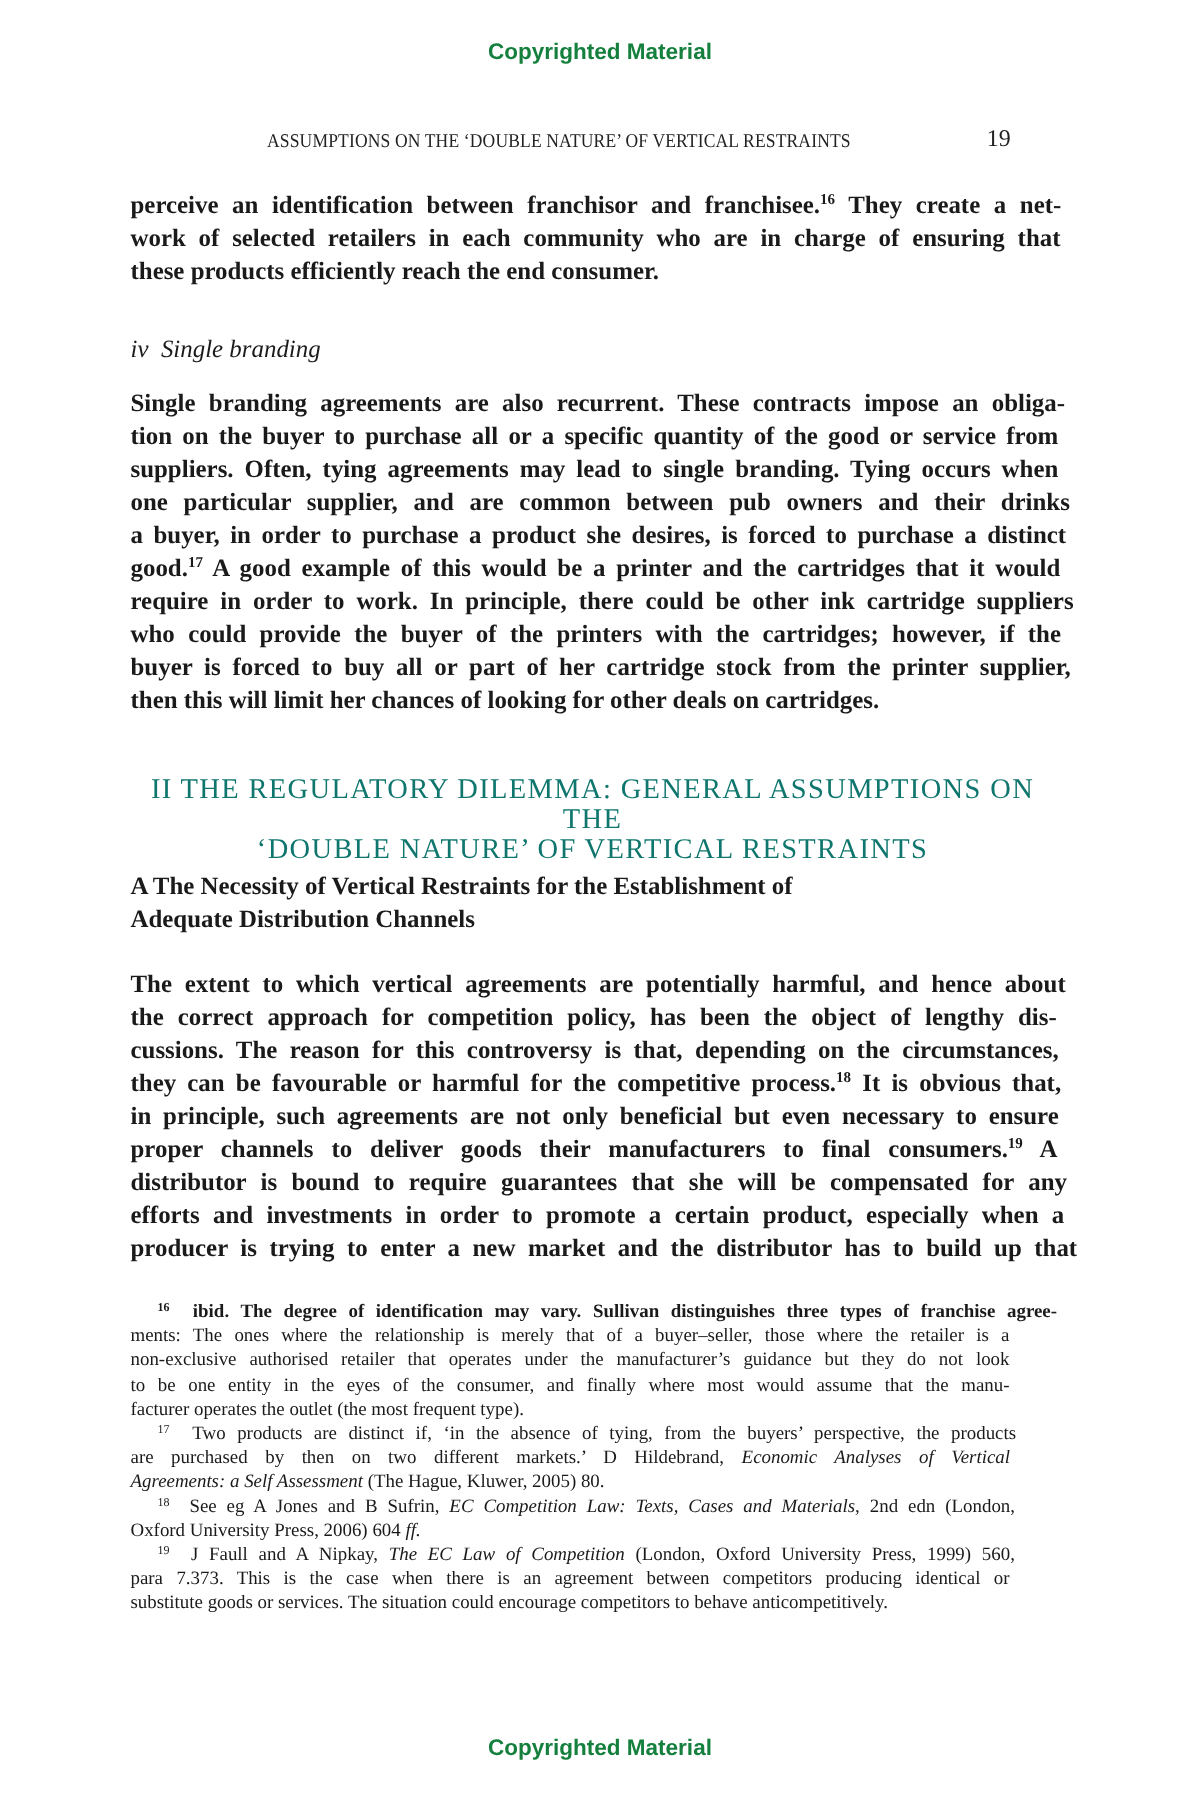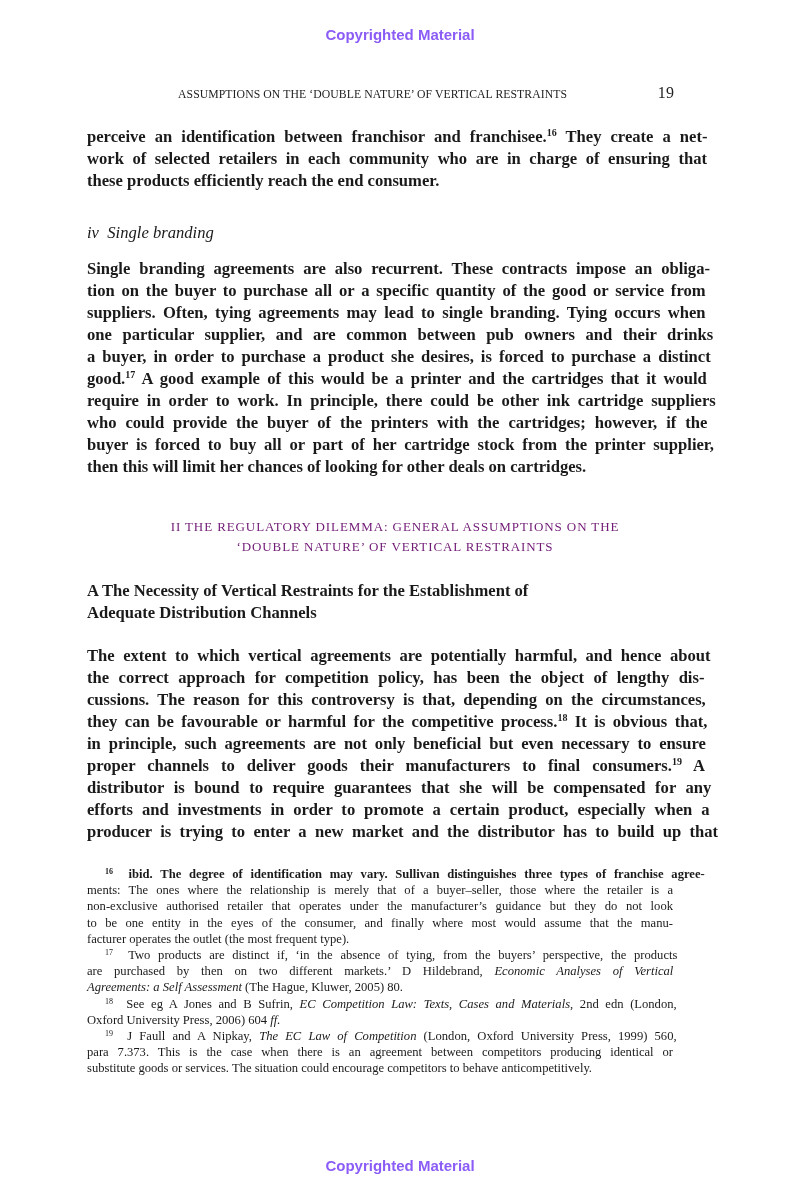--- a/index.html
+++ b/index.html
@@ -1,32 +1,32 @@
 <!DOCTYPE html>
 <html><head>
   <meta charset="utf-8">
   <style>
     html, body { margin: 0; padding: 0; background: #ffffff; }
     body { width: 800px; height: 1200px; position: relative; overflow: hidden; color: #1a1a1a; }
     .watermark { position: absolute; left: 0; width: 800px; text-align: center;
-      font-family: "Liberation Sans", sans-serif; font-weight: bold; font-size: 15px; color: #8b5cf6; }
+      font-family: "Liberation Sans", sans-serif; font-weight: bold; font-size: 15px; color: #15803d; }
     .wm-top { top: 26px; }
     .wm-bottom { top: 1157px; }
     .running-head { position: absolute; top: 84px; left: 178px; width: 496px;
       font-family: "Liberation Serif", serif; font-size: 13px; letter-spacing: 0.1px; color: #222; }
     .running-head .rh-title { position: absolute; left: 0; top: 2px; white-space: nowrap; transform: scaleX(0.9); transform-origin: left; }
     .running-head .rh-page { position: absolute; right: 0; top: 0; font-size: 16px; }
     .block { position: absolute; left: 87px; width: 586px; font-family: "Liberation Serif", serif; color: #1a1a1a; }
     .body-text { font-size: 16.6px; line-height: 22px; font-weight: bold; }
     .line { display: block; white-space: nowrap; text-align: justify; text-align-last: justify; height: 22px; overflow: visible; }
     .line.last { text-align-last: left; }
     sup { font-size: 10px; line-height: 0; vertical-align: 6px; }
     .subhead { font-style: italic; font-size: 16.6px; }
     .part-head { position: absolute; left: 87px; width: 616px; text-align: center;
-      font-family: "Liberation Serif", serif; font-size: 13px; letter-spacing: 0.9px; line-height: 20px; color: #701a75; }
+      font-family: "Liberation Serif", serif; font-size: 19px; letter-spacing: 0.9px; line-height: 20px; color: #0f766e; }
     .sec-head { font-weight: bold; font-size: 16.6px; line-height: 22px; }
     .fn { font-size: 12.6px; line-height: 16.2px; }
     .fn .line { height: 16.2px; }
     .fn .indent { padding-left: 18px; }
     .fn sup { font-size: 8px; vertical-align: 4px; }
     i { font-style: italic; }
   </style>
 </head>
 <body>
 

